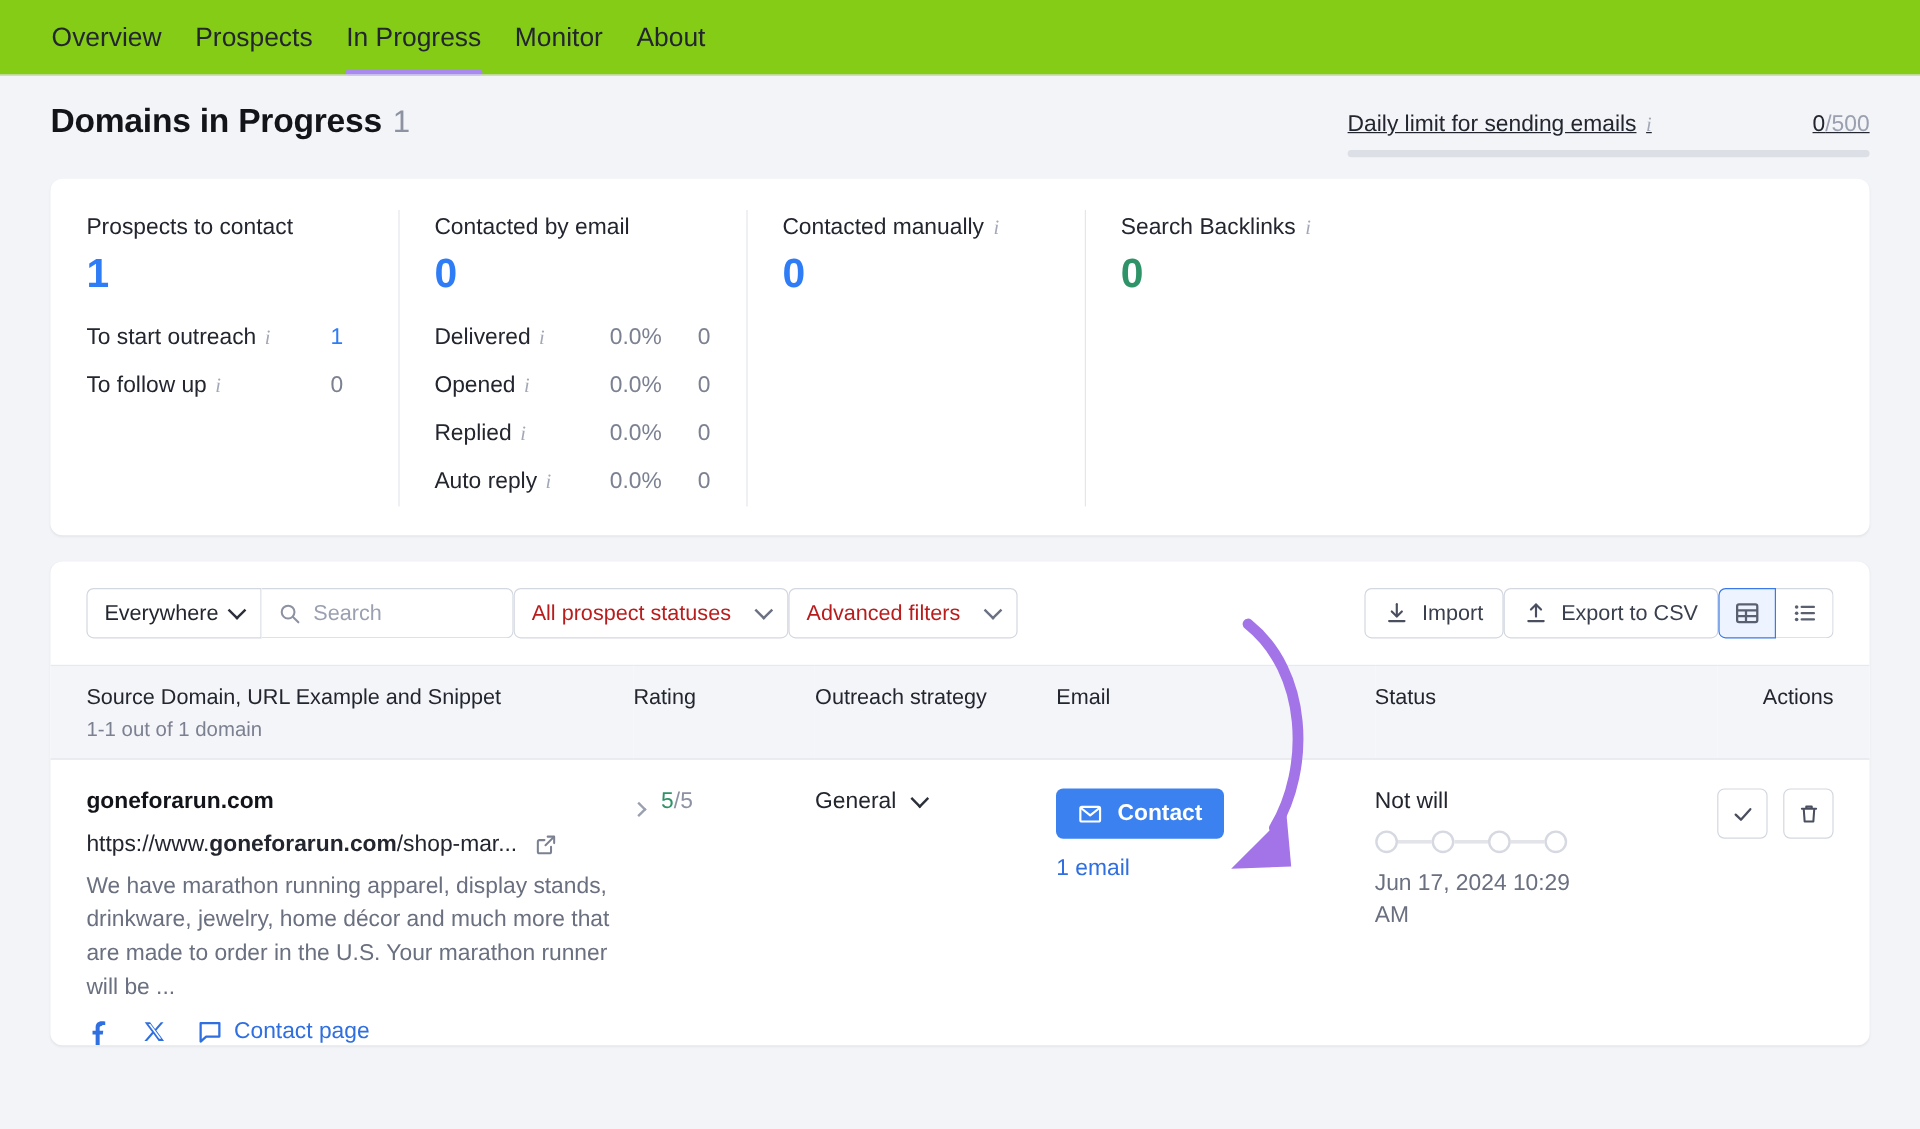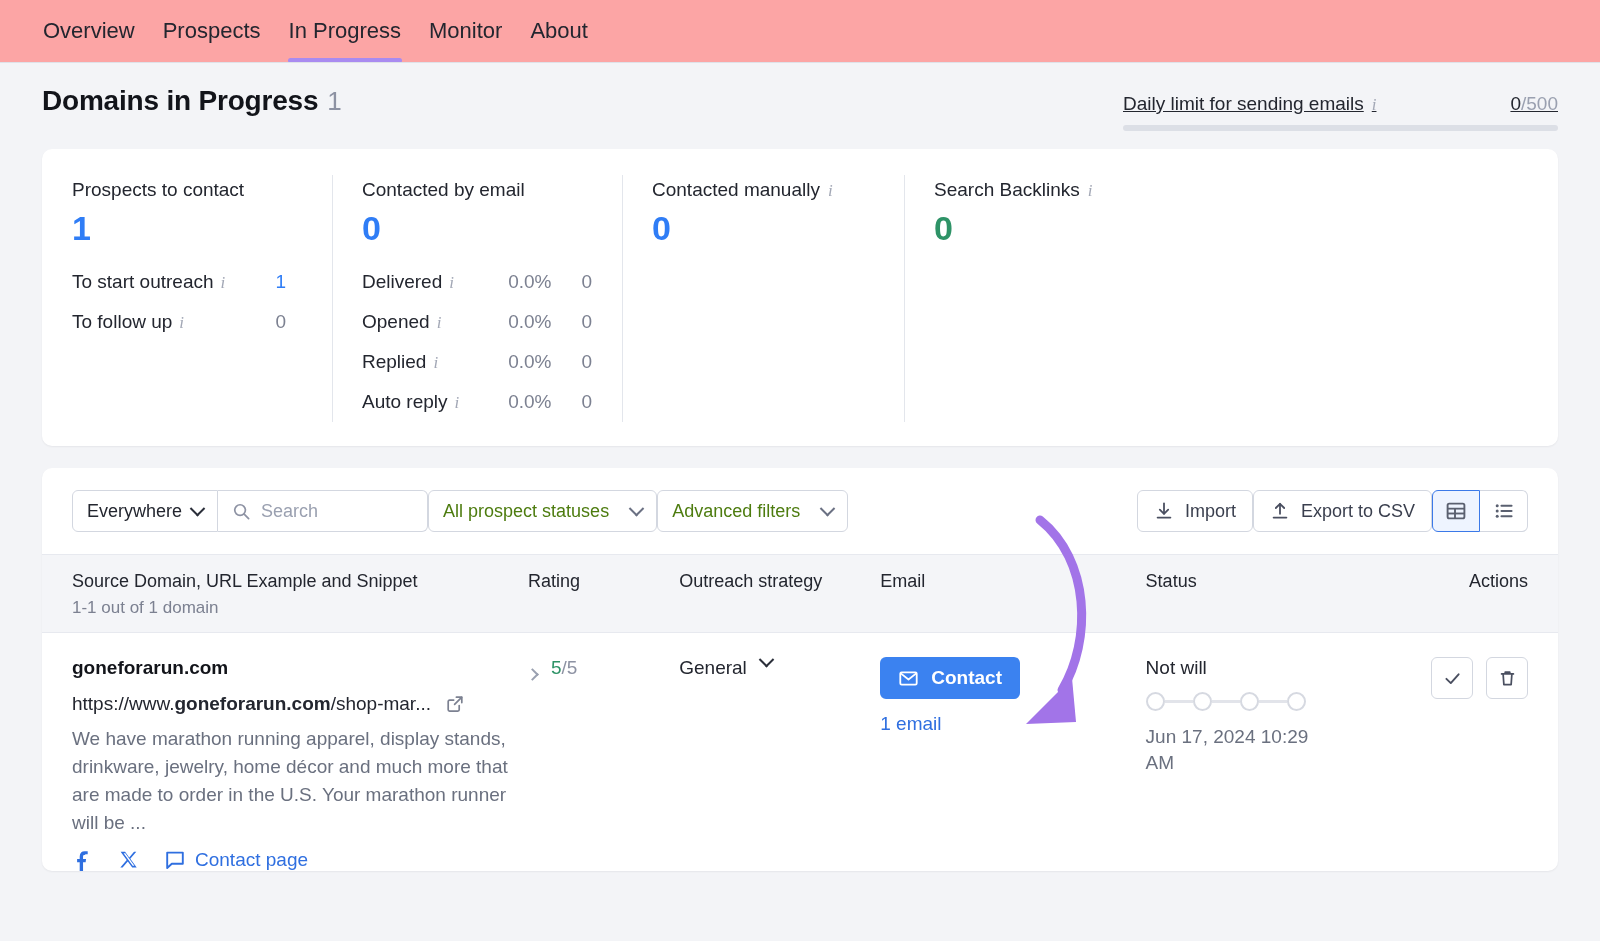--- a/index.html
+++ b/index.html
@@ -8,21 +8,21 @@
     background: #f3f4f7;
     font-family: "Liberation Sans", sans-serif;
     color: #222;
     overflow: hidden;
   }
 
   
   .topnav {
     position: relative;
     height: 63px;
-    background: #fca5a5;
+    background: #84cc16;
     display: flex;
     align-items: flex-start;
     padding: 18px 0 0 42px;
     gap: 26px;
   }
   .topnav::after {
     content: "";
     position: absolute;
     left: 0; right: 0; bottom: 0;
     height: 1px;
@@ -185,21 +185,21 @@
     gap: 10px;
     width: 210px;
     cursor: text;
   }
   .placeholder { color: #9aa0b0; }
   .sel {
     padding: 0 14px;
     gap: 22px;
     color: #5c6275;
   }
-  .sel .lbl { color: #4d7c0f; }
+  .sel .lbl { color: #b91c1c; }
   .chev {
     display: inline-block;
     width: 11px; height: 11px;
     border-right: 2.2px solid #2b2f3a;
     border-bottom: 2.2px solid #2b2f3a;
     transform: rotate(45deg) translate(-2px,-2px);
   }
   .chev.grey { border-color: #6b7183; }
   .spacer { flex: 1; }
   .btn {
@@ -295,21 +295,21 @@
     width: 9px; height: 9px;
     border-right: 2.2px solid #9aa0b0;
     border-top: 2.2px solid #9aa0b0;
     transform: rotate(45deg);
     cursor: pointer;
   }
   .rt-score { color: #2e9367; }
   .rt-max { color: #8d92a3; }
 
   .outcell {
-    display: flex; gap: 14px;
+    display: flex; align-items: center; gap: 14px;
     font-size: 19px; color: #23262f; cursor: pointer;
   }
 
   .contactbtn {
     display: inline-flex;
     align-items: center;
     gap: 12px;
     background: #3b82f0;
     color: #fff;
     border: none;

